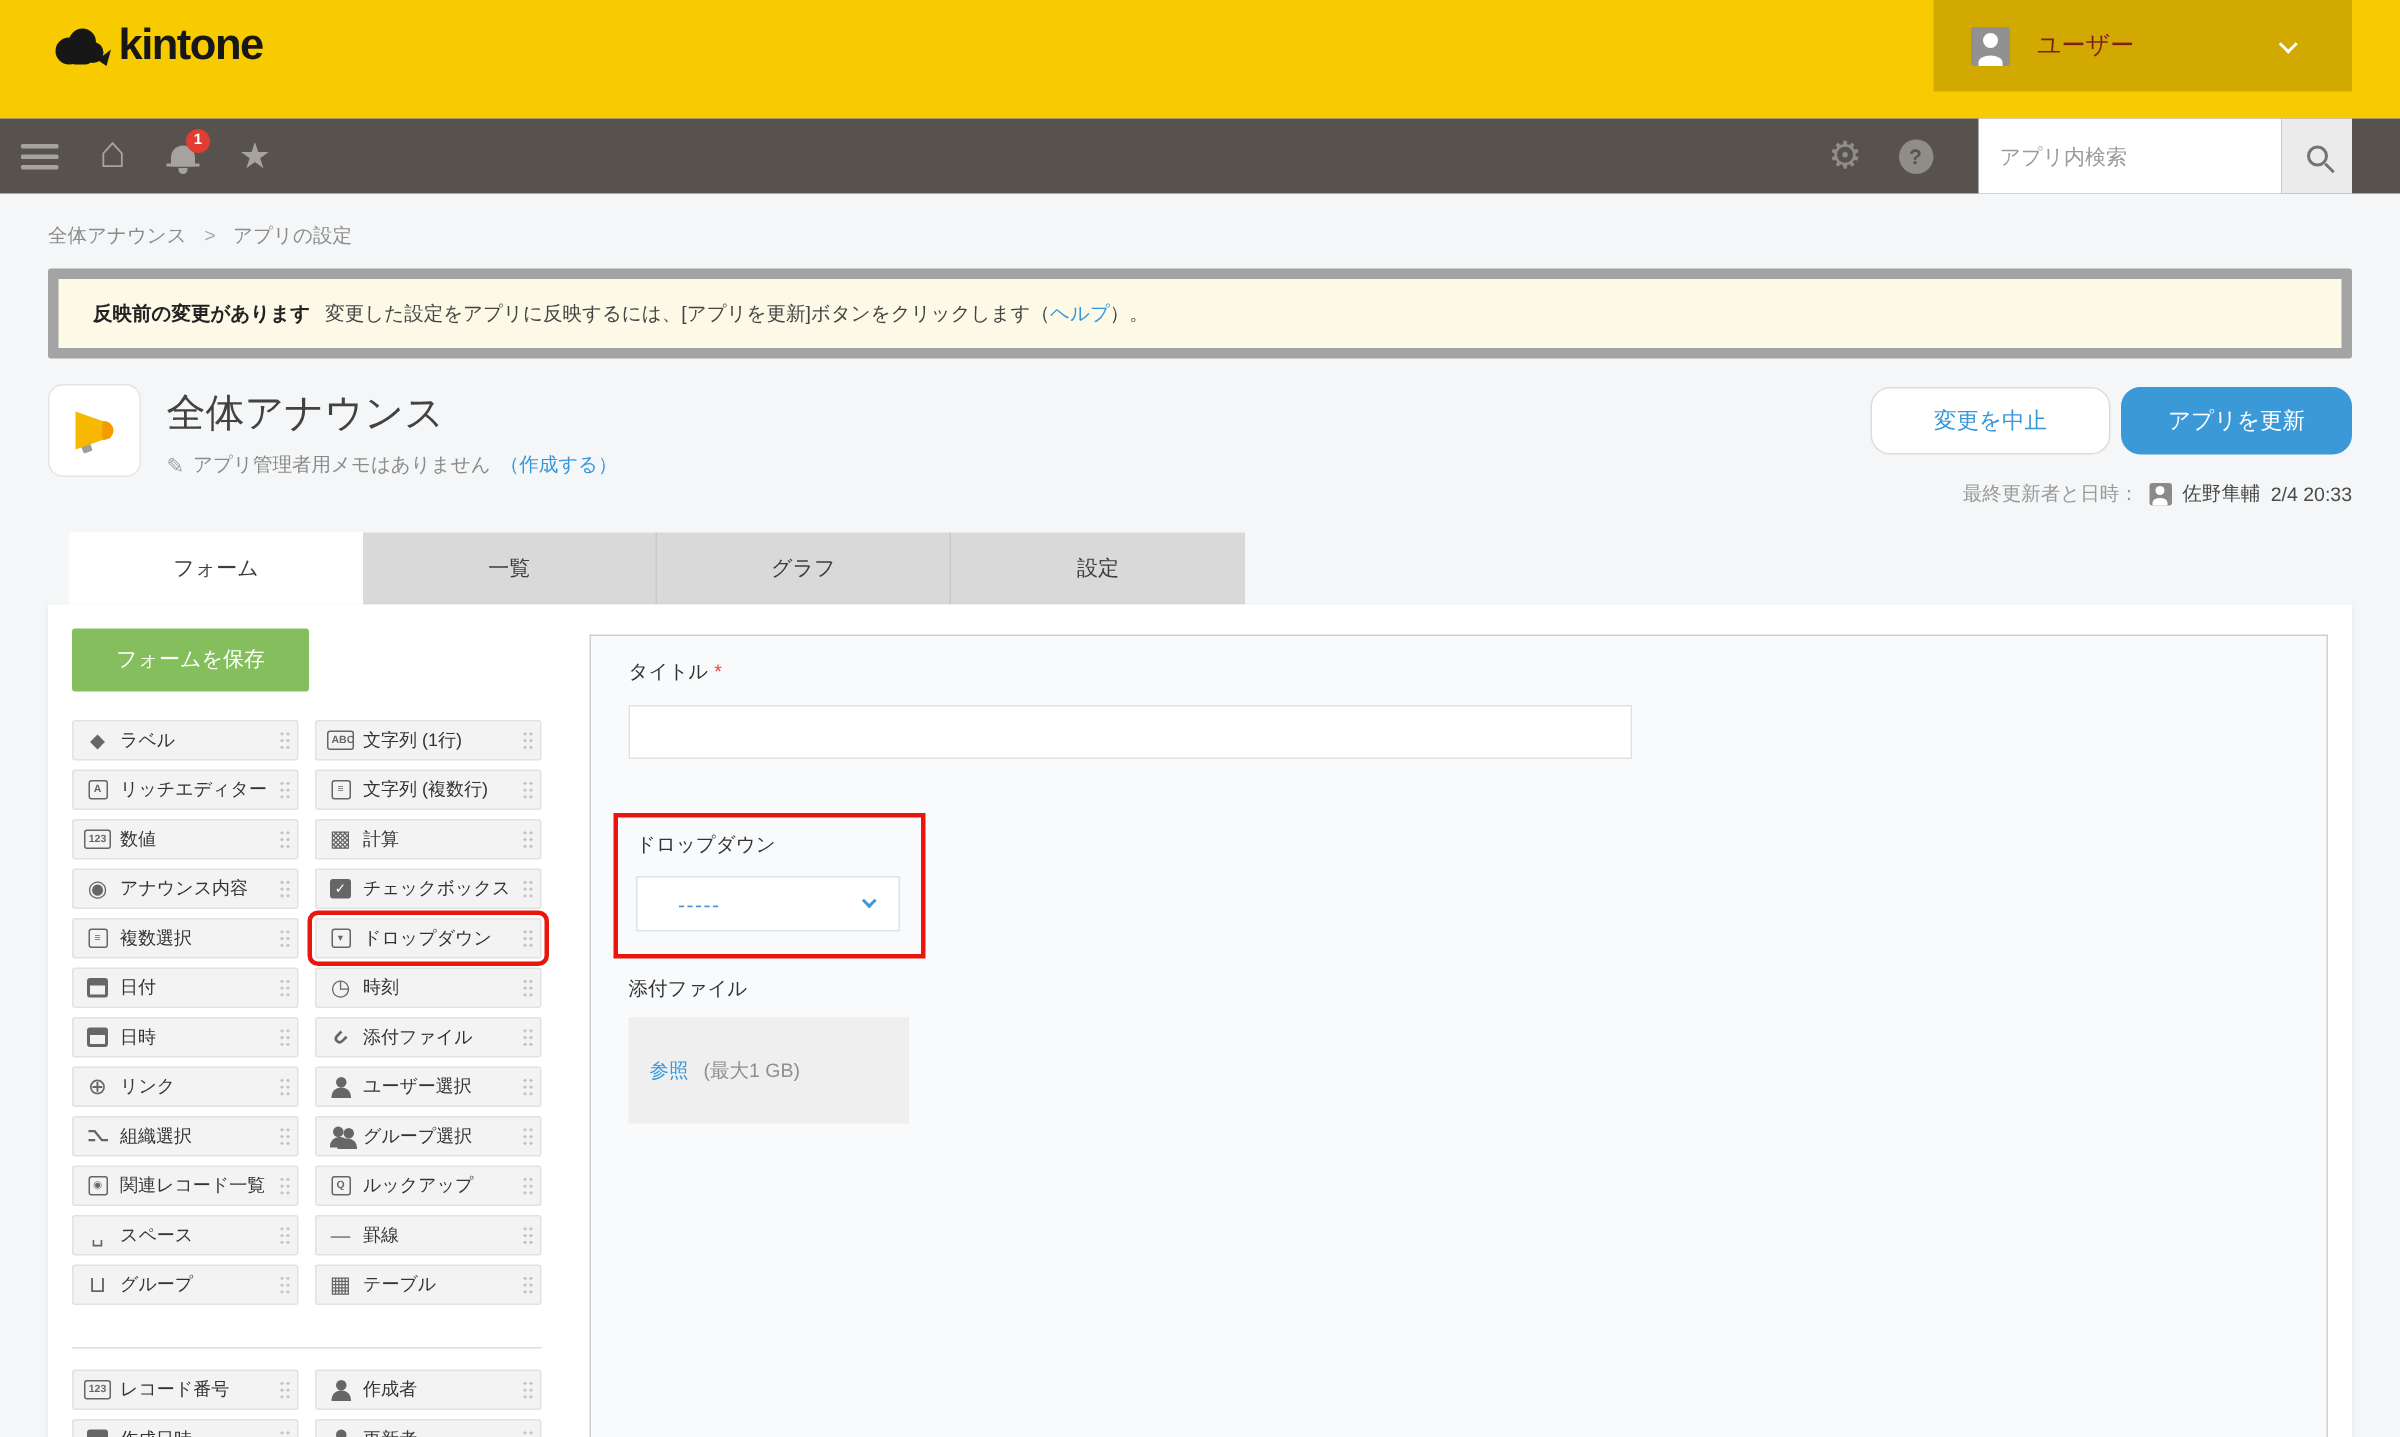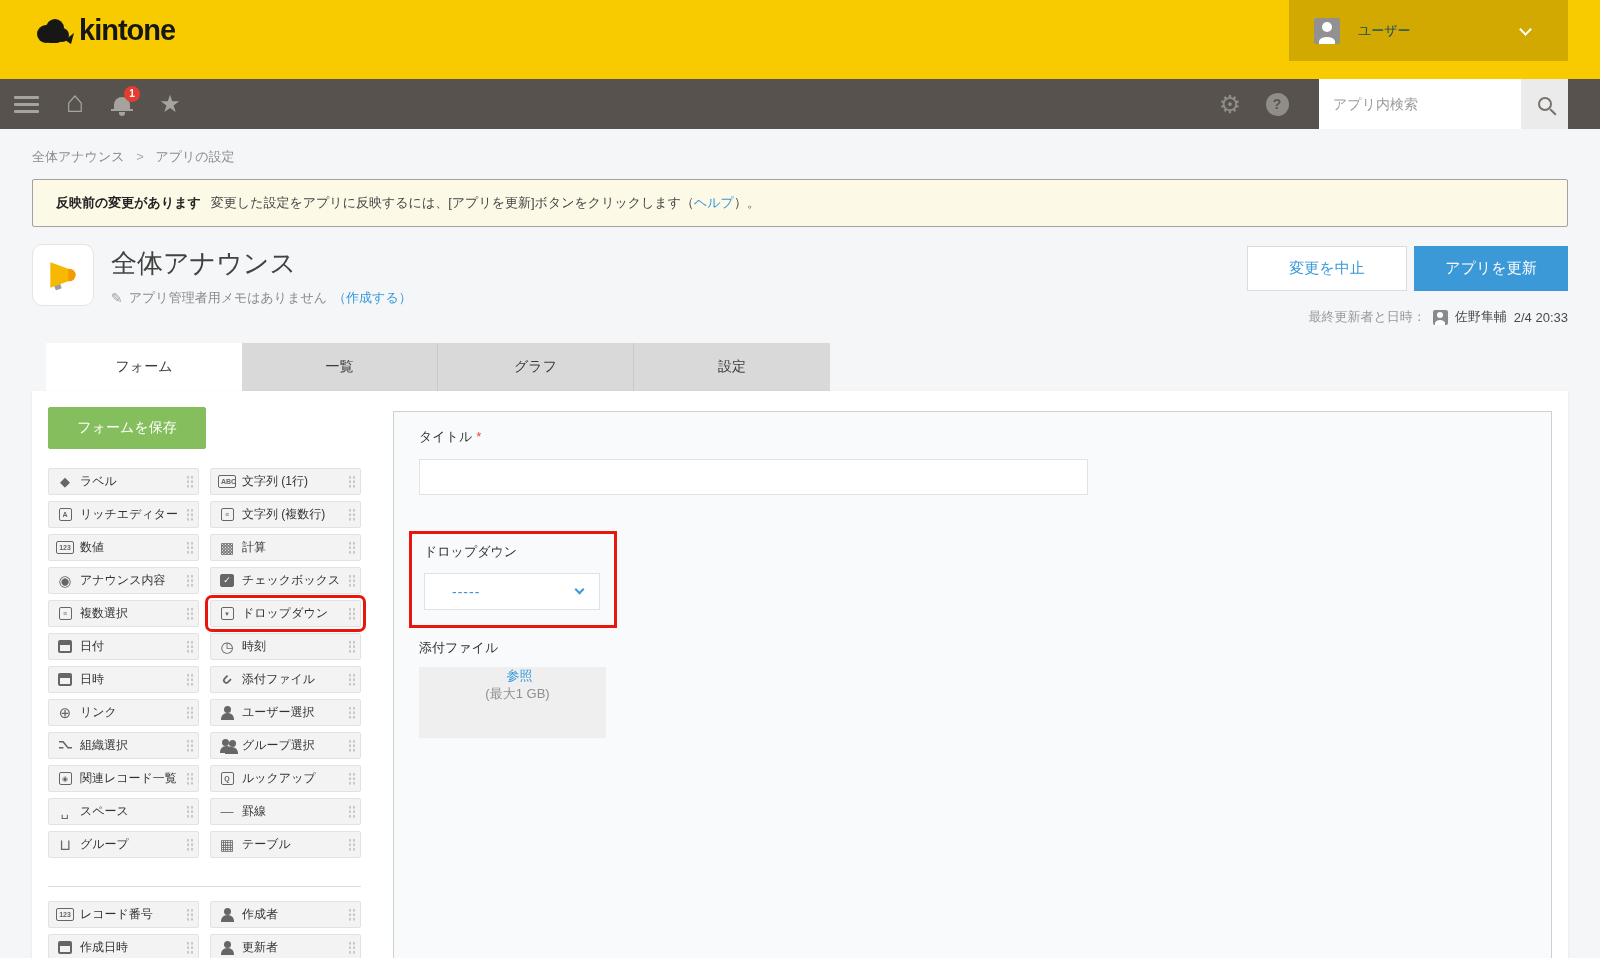--- a/index.html
+++ b/index.html
@@ -7,21 +7,21 @@
     font-family:"Liberation Sans","DejaVu Sans",sans-serif;
     background:#f4f6f7; color:#333; }
 
   
   .topbar { position:relative; height:79px; background:#f8cb00; }
   .logo { position:absolute; left:33px; top:14px; display:flex; align-items:center; gap:4px; }
   .logo-text { font-size:29px; font-weight:bold; color:#171717; letter-spacing:-1px; }
   .user-box { position:absolute; right:32px; top:0; width:279px; height:61px;
     background:#d2a900; display:flex; align-items:center; cursor:pointer; }
   .user-box .avatar { margin-left:25px; }
-  .user-label { color:#0c4a6e; font-size:13px; margin-left:18px; }
+  .user-label { color:#7f1d1d; font-size:16px; margin-left:18px; }
   .user-box .chev { position:absolute; right:38px; top:25px; border-color:#fff; }
 
   .avatar { position:relative; overflow:hidden; background:#919191; display:inline-block; }
   .avatar::before { content:''; position:absolute; border-radius:50%; background:#fff; }
   .avatar::after { content:''; position:absolute; background:#fff; border-radius:50% 50% 0 0; }
   .av-26 { width:26px; height:26px; border-radius:2px; }
   .av-26::before { width:10px; height:10px; top:4px; left:8px; }
   .av-26::after { width:16px; height:9px; bottom:-2px; left:5px; }
   .av-15 { width:15px; height:15px; border-radius:2px; background:#8a8a8a; }
   .av-15::before { width:6px; height:6px; top:2px; left:4px; }
@@ -58,35 +58,35 @@
   .mag { position:relative; width:14px; height:14px; border:2px solid #77726e; border-radius:50%; }
   .mag::after { content:''; position:absolute; width:2px; height:8px; background:#77726e;
     transform:rotate(-45deg); bottom:-7px; right:-4px; }
 
   
   .page { padding:0 32px; }
   .breadcrumb { padding-top:19px; font-size:13px; color:#8b8b8b; }
   .breadcrumb .bc-sep { margin:0 8px; color:#aaa; }
   .breadcrumb .bc-link { cursor:pointer; }
 
-  .banner { margin-top:13px; background:#fdf9e7; border:1px solid #a3a3a3; border-radius:2px;
+  .banner { margin-top:13px; background:#fdf9e7; border:7px solid #a3a3a3; border-radius:2px;
     padding:14px 23px; font-size:13px; color:#444; }
   .banner b { color:#222; margin-right:10px; }
   .link { color:#3498db; cursor:pointer; text-decoration:none; }
 
   .title-row { margin-top:17px; display:flex; }
   .app-icon { width:62px; height:62px; background:#fff; border:1px solid #e4e4e4; border-radius:10px;
     display:flex; align-items:center; justify-content:center; }
   .title-block { margin-left:17px; }
   .app-title { font-size:26px; font-weight:normal; color:#424242; margin-top:2px; }
   .memo-line { margin-top:8px; font-size:13px; color:#8b8b8b; display:flex; align-items:center; gap:6px; }
   .memo-glyph { color:#9e9e9e; font-size:14px; }
   .actions { margin-left:auto; text-align:right; }
   .btn-row { display:flex; gap:7px; justify-content:flex-end; margin-top:2px; }
-  .btn { height:45px; font-size:15px; border-radius:0; cursor:pointer; font-family:inherit; }
+  .btn { height:45px; font-size:15px; border-radius:13px; cursor:pointer; font-family:inherit; }
   .btn-cancel { width:160px; background:#fff; border:1px solid #dcdcdc; color:#3498db; }
   .btn-update { width:154px; background:#3b99d8; border:1px solid #3b99d8; color:#fff; }
   .meta-row { margin-top:17px; font-size:13px; color:#999; display:flex; align-items:center;
     justify-content:flex-end; gap:7px; }
   .meta-strong { color:#4a4a4a; }
 
   
   .tabs { margin-top:17px; margin-left:14px; display:flex; height:48px; }
   .tab { width:196px; display:flex; align-items:center; justify-content:center;
     font-size:14px; color:#3c3c3c; background:#d9d9d9; cursor:pointer; border-right:1px solid #c9c9c9; }
@@ -137,21 +137,21 @@
     margin-top:13px; outline:none; font-family:inherit; font-size:14px; padding:0 10px; }
   .f-textarea { display:block; width:669px; height:119px; background:#fff; border:1px solid #dfe3e6;
     margin-top:13px; outline:none; resize:none; font-family:inherit; font-size:14px; padding:8px 10px; }
   .gap24 { height:24px; } .gap12 { height:12px; } .gap11 { height:11px; }
   .hl-field { display:inline-block; border:3px solid #e8160c; padding:9px 14px 15px 12px; margin-left:-10px; }
   .dd-select { margin-top:12px; width:176px; height:37px; background:#fff; border:1px solid #dfe3e6;
     display:flex; align-items:center; cursor:pointer; position:relative; }
   .dd-value { color:#4a90d9; font-size:14px; margin-left:27px; letter-spacing:1px; }
   .dd-select .chev { position:absolute; right:16px; top:12px; width:7px; height:7px; border-color:#3b99d8; }
   .file-box { margin-top:10px; width:187px; height:71px; background:#efefef;
-    display:flex; align-items:center; font-size:13px;flex-direction:column; }
+    display:flex; align-items:center; font-size:13px; }
   .file-browse { margin-left:14px; }
   .file-hint { color:#8f8f8f; margin-left:10px; }
 </style>
 </head>
 <body>
 
 <header class="topbar">
   <div class="logo">
     <svg width="42" height="30" viewBox="0 0 42 30">
       <g fill="#171717">

